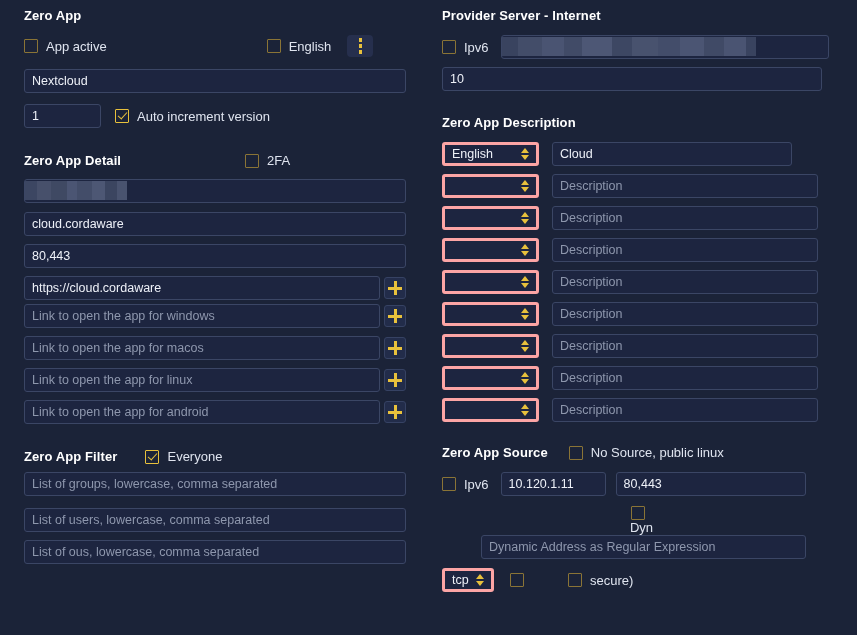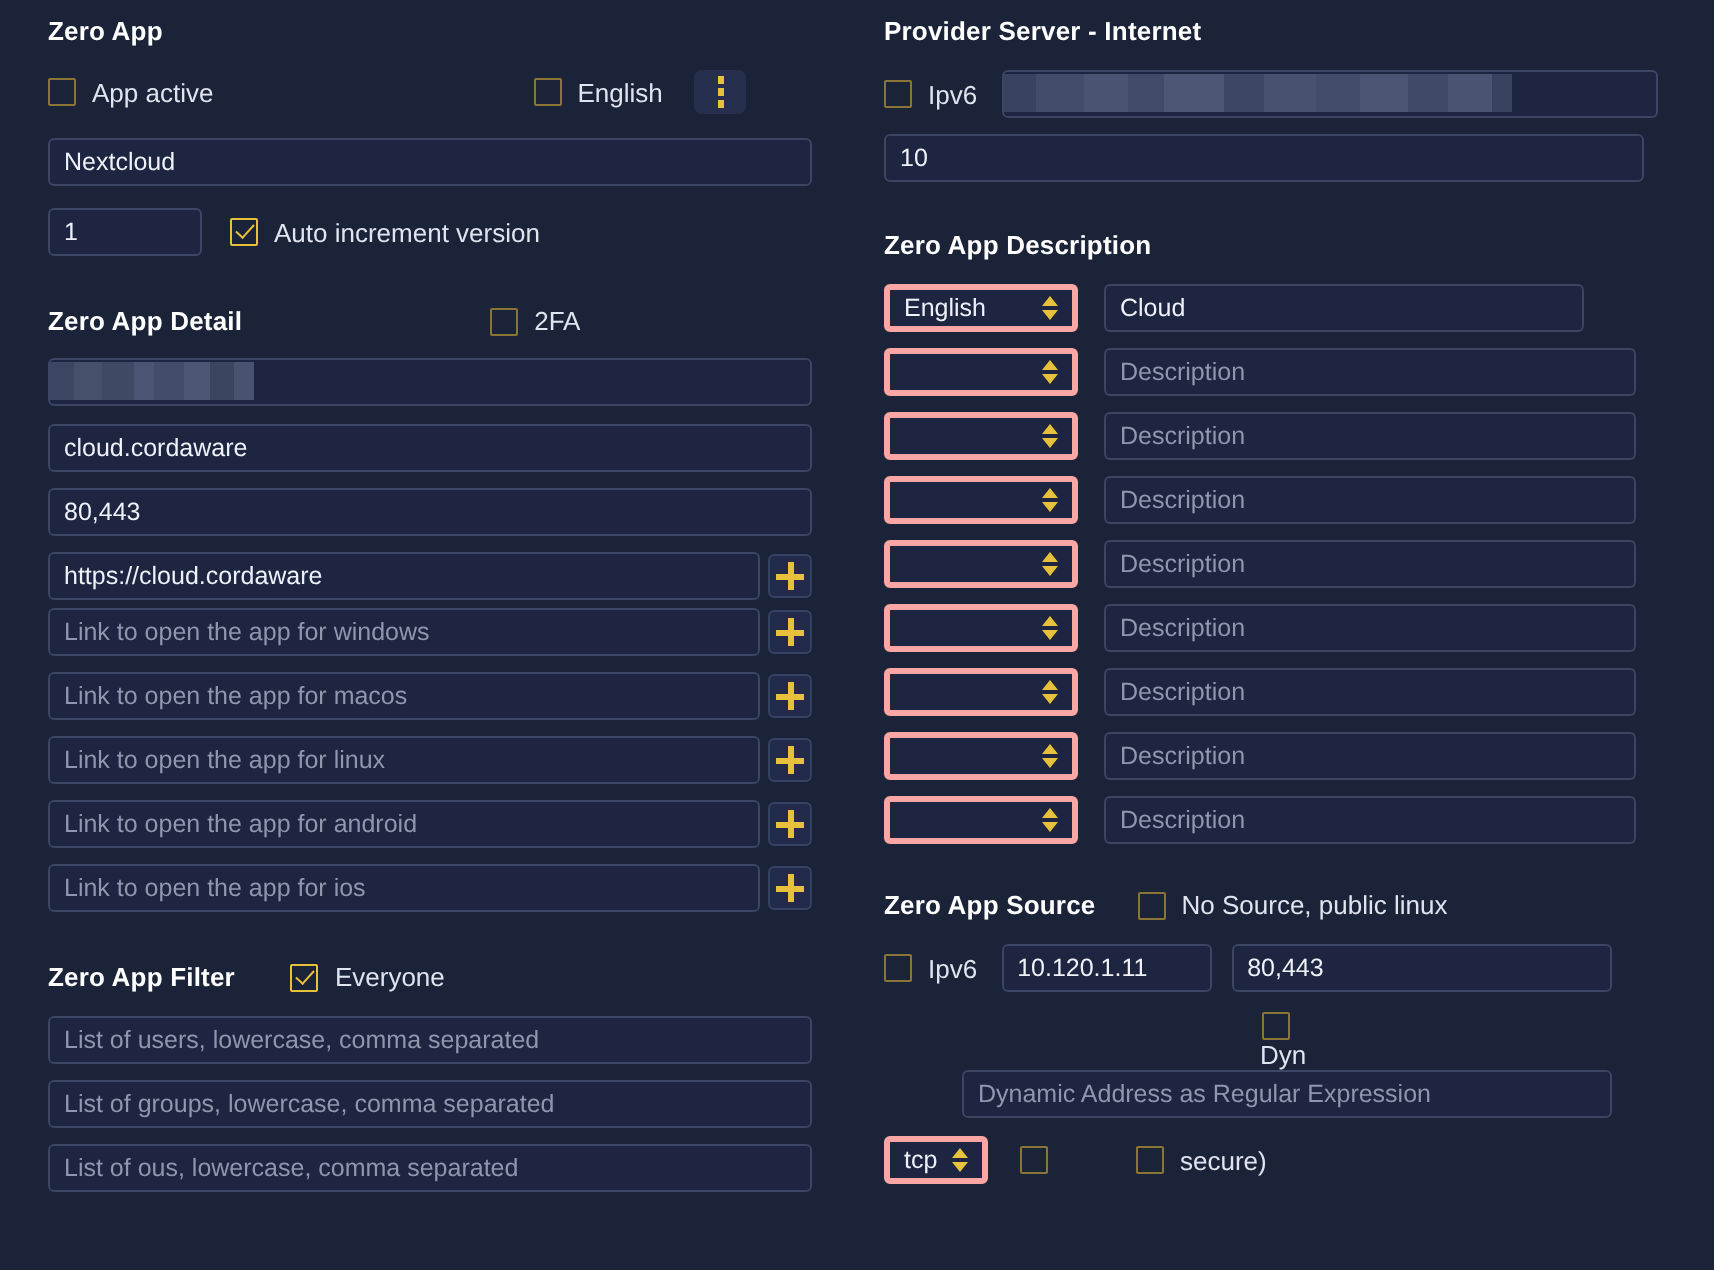--- a/index.html
+++ b/index.html
@@ -282,38 +282,34 @@
       <div class="plus-wrap" style="margin-top:8px;">
         <input class="inp" style="width: 356px;" type="text" placeholder="Link to open the app for linux">
         <div class="plus-btn"></div>
       </div>
 
       <div class="plus-wrap" style="margin-top:8px;">
         <input class="inp" style="width: 420px;" type="text" placeholder="Link to open the app for android">
         <div class="plus-btn"></div>
       </div>
 
-      <div class="plus-wrap" style="margin-top:8px;">
-        <input class="inp" style="width: 356px;" type="text" placeholder="Link to open the app for ios">
-        <div class="plus-btn"></div>
-      </div>
     </div>
 
     <div style="margin-top:25px;">
       <div class="row">
         <div class="section-head">Zero App Filter</div>
         <div class="cb checked" style="margin-left:28px;"></div>
         <div class="cb-label">Everyone</div>
       </div>
 
+      <div style="margin-top:8px;">
+        <input class="inp full" type="text" placeholder="List of groups, lowercase, comma separated" style="">
+      </div>
       <div style="margin-top:12px;">
         <input class="inp full" type="text" placeholder="List of users, lowercase, comma separated" style="">
-      </div>
-      <div style="margin-top:8px;">
-        <input class="inp full" type="text" placeholder="List of groups, lowercase, comma separated" style="">
       </div>
       <div style="margin-top:8px;">
         <input class="inp full" type="text" placeholder="List of ous, lowercase, comma separated" style="">
       </div>
     </div>
   </div>
 
   <div class="col col-right">
 
     <div>

